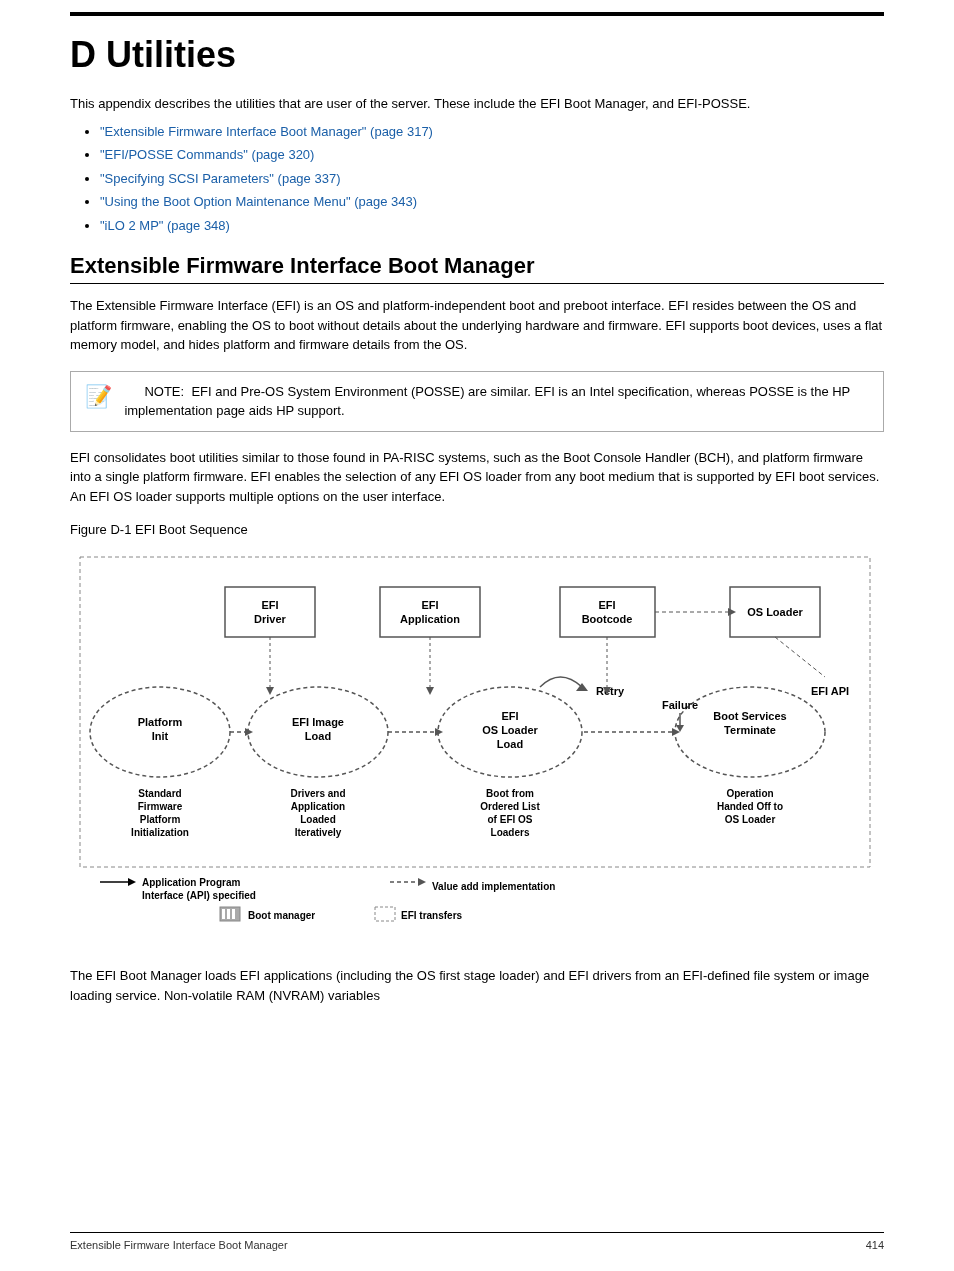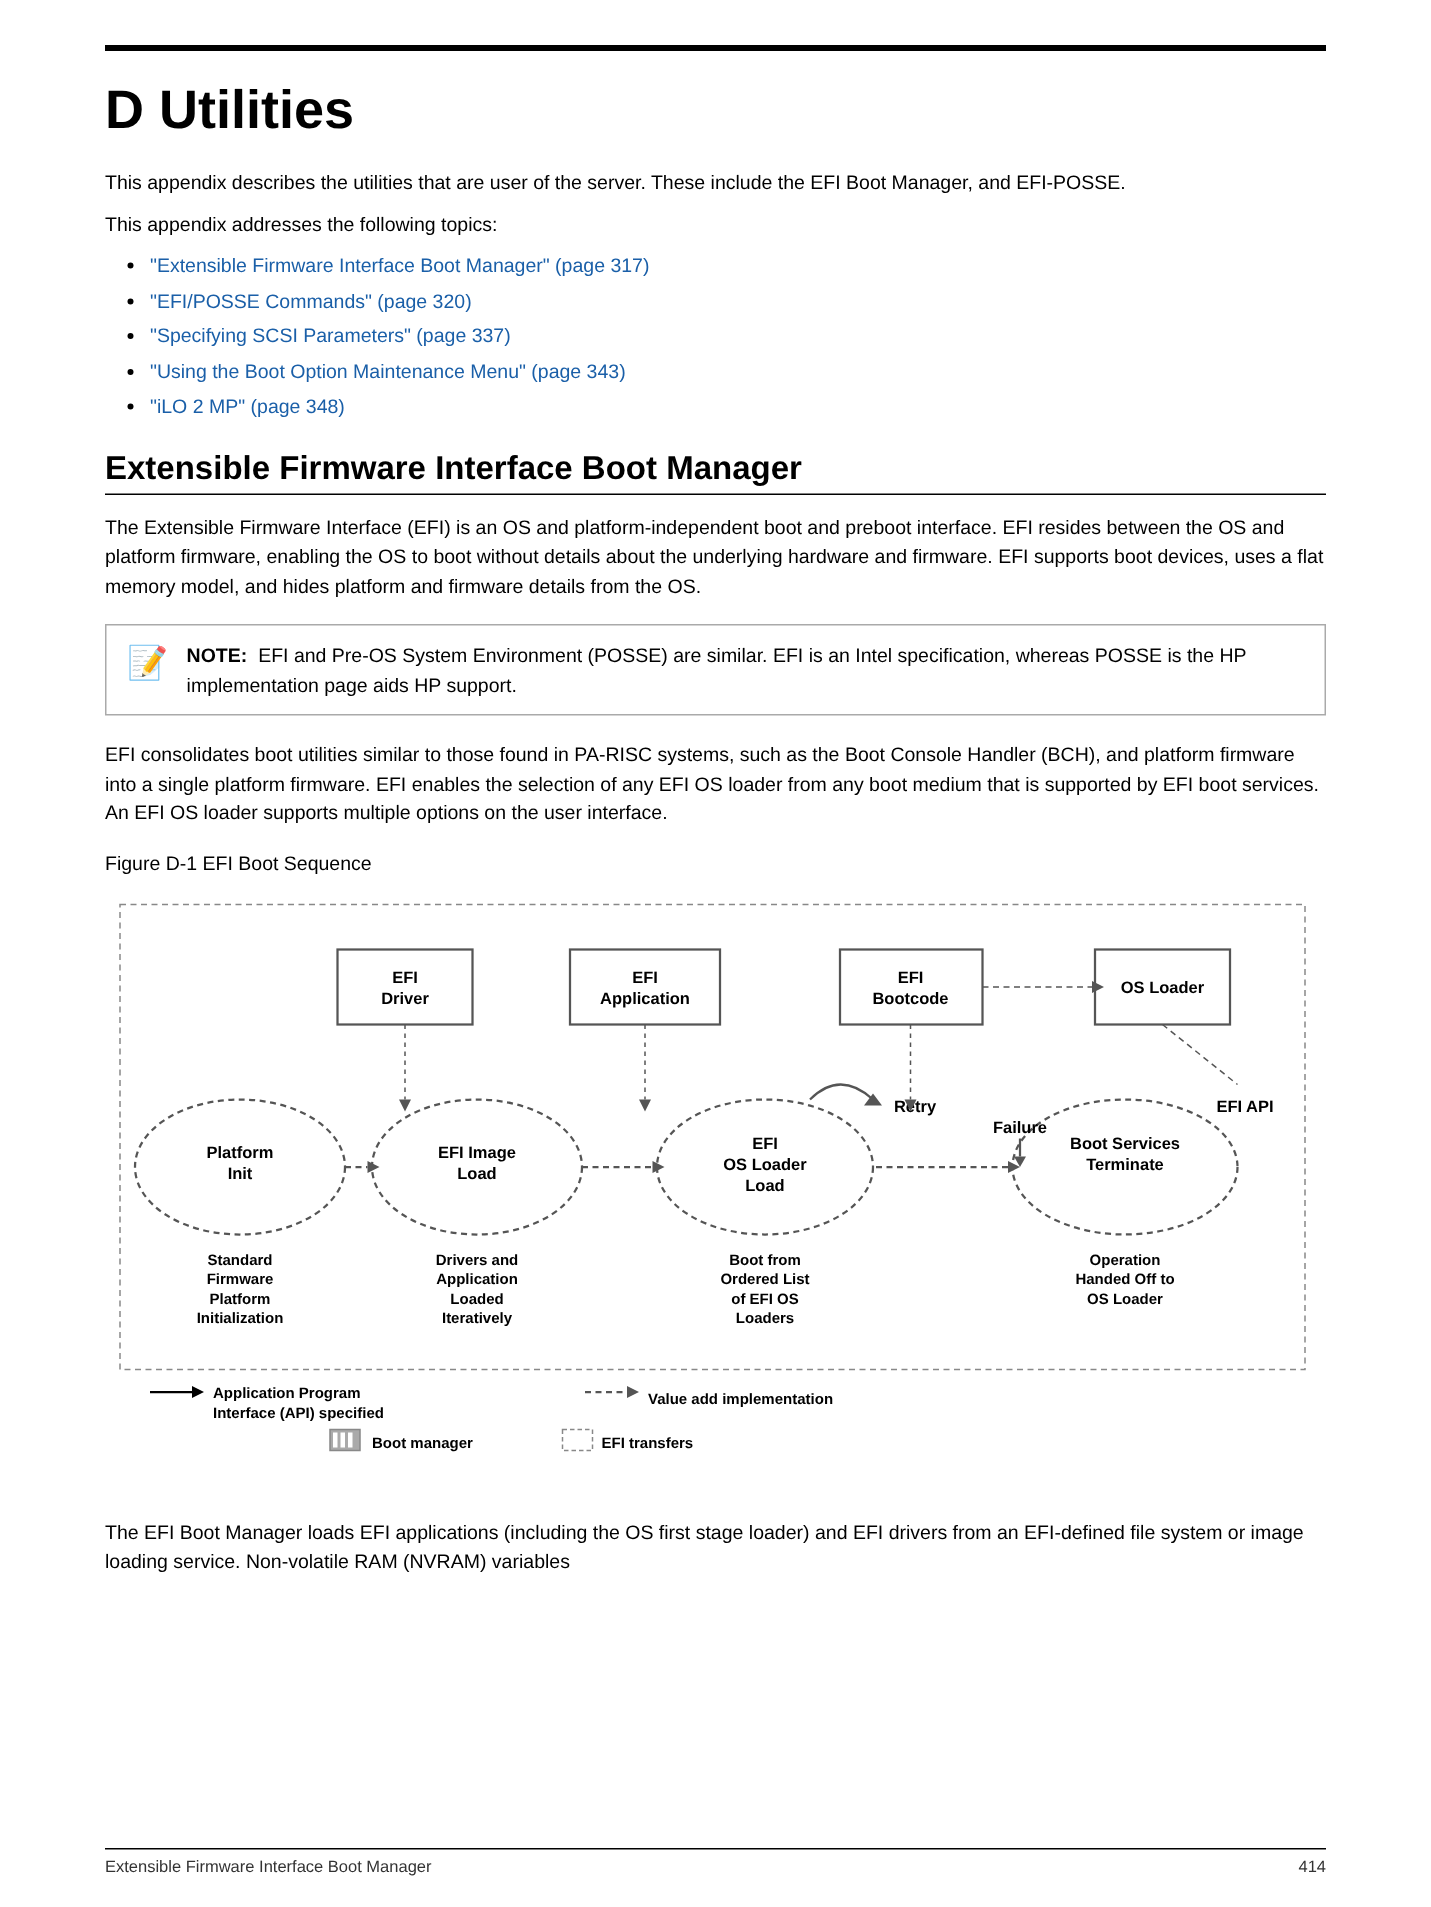--- a/index.html
+++ b/index.html
@@ -9,21 +9,21 @@
       font-size: 13px;
       color: #000;
       width: 954px;
       min-height: 1271px;
       padding: 0;
     }
     .page {
       width: 954px;
       min-height: 1271px;
       background: #fff;
-      padding: 30px 70px 40px 70px;
+      padding: 12px 70px 40px 70px;
       position: relative;
     }
     .top-border {
       height: 4px;
       background: #000;
       width: 100%;
       margin-bottom: 18px;
     }
     .chapter-title {
       font-size: 36px;
@@ -68,21 +68,22 @@
     .note-icon {
       font-size: 22px;
       margin-right: 12px;
       margin-top: 2px;
     }
     .note-text {
       font-size: 13px;
       line-height: 1.5;
     }
     .note-label {
-      font-weight: bold;
+      font-weight: normal;
+      margin-left: 20px;
     }
     .figure-title {
       font-size: 13px;
       font-weight: normal;
       margin: 16px 0 10px 0;
     }
     .diagram-container {
       width: 100%;
       margin: 0 auto 16px auto;
     }
@@ -105,21 +106,20 @@
   </style>
 </head>
 <body>
 
 <div class="page">
   <div class="top-border"></div>
 
   <div class="chapter-title">D Utilities</div>
 
   <p class="body-text">This appendix describes the utilities that are user of the server. These include the EFI Boot Manager, and EFI-POSSE.</p>
-  <p class="body-text">This appendix addresses the following topics:</p>
 
   <ul class="bullet-list">
     <li><a href="#">"Extensible Firmware Interface Boot Manager" (page 317)</a></li>
     <li><a href="#">"EFI/POSSE Commands" (page 320)</a></li>
     <li><a href="#">"Specifying SCSI Parameters" (page 337)</a></li>
     <li><a href="#">"Using the Boot Option Maintenance Menu" (page 343)</a></li>
     <li><a href="#">"iLO 2 MP" (page 348)</a></li>
   </ul>
 
   <div class="section-title">Extensible Firmware Interface Boot Manager</div>

